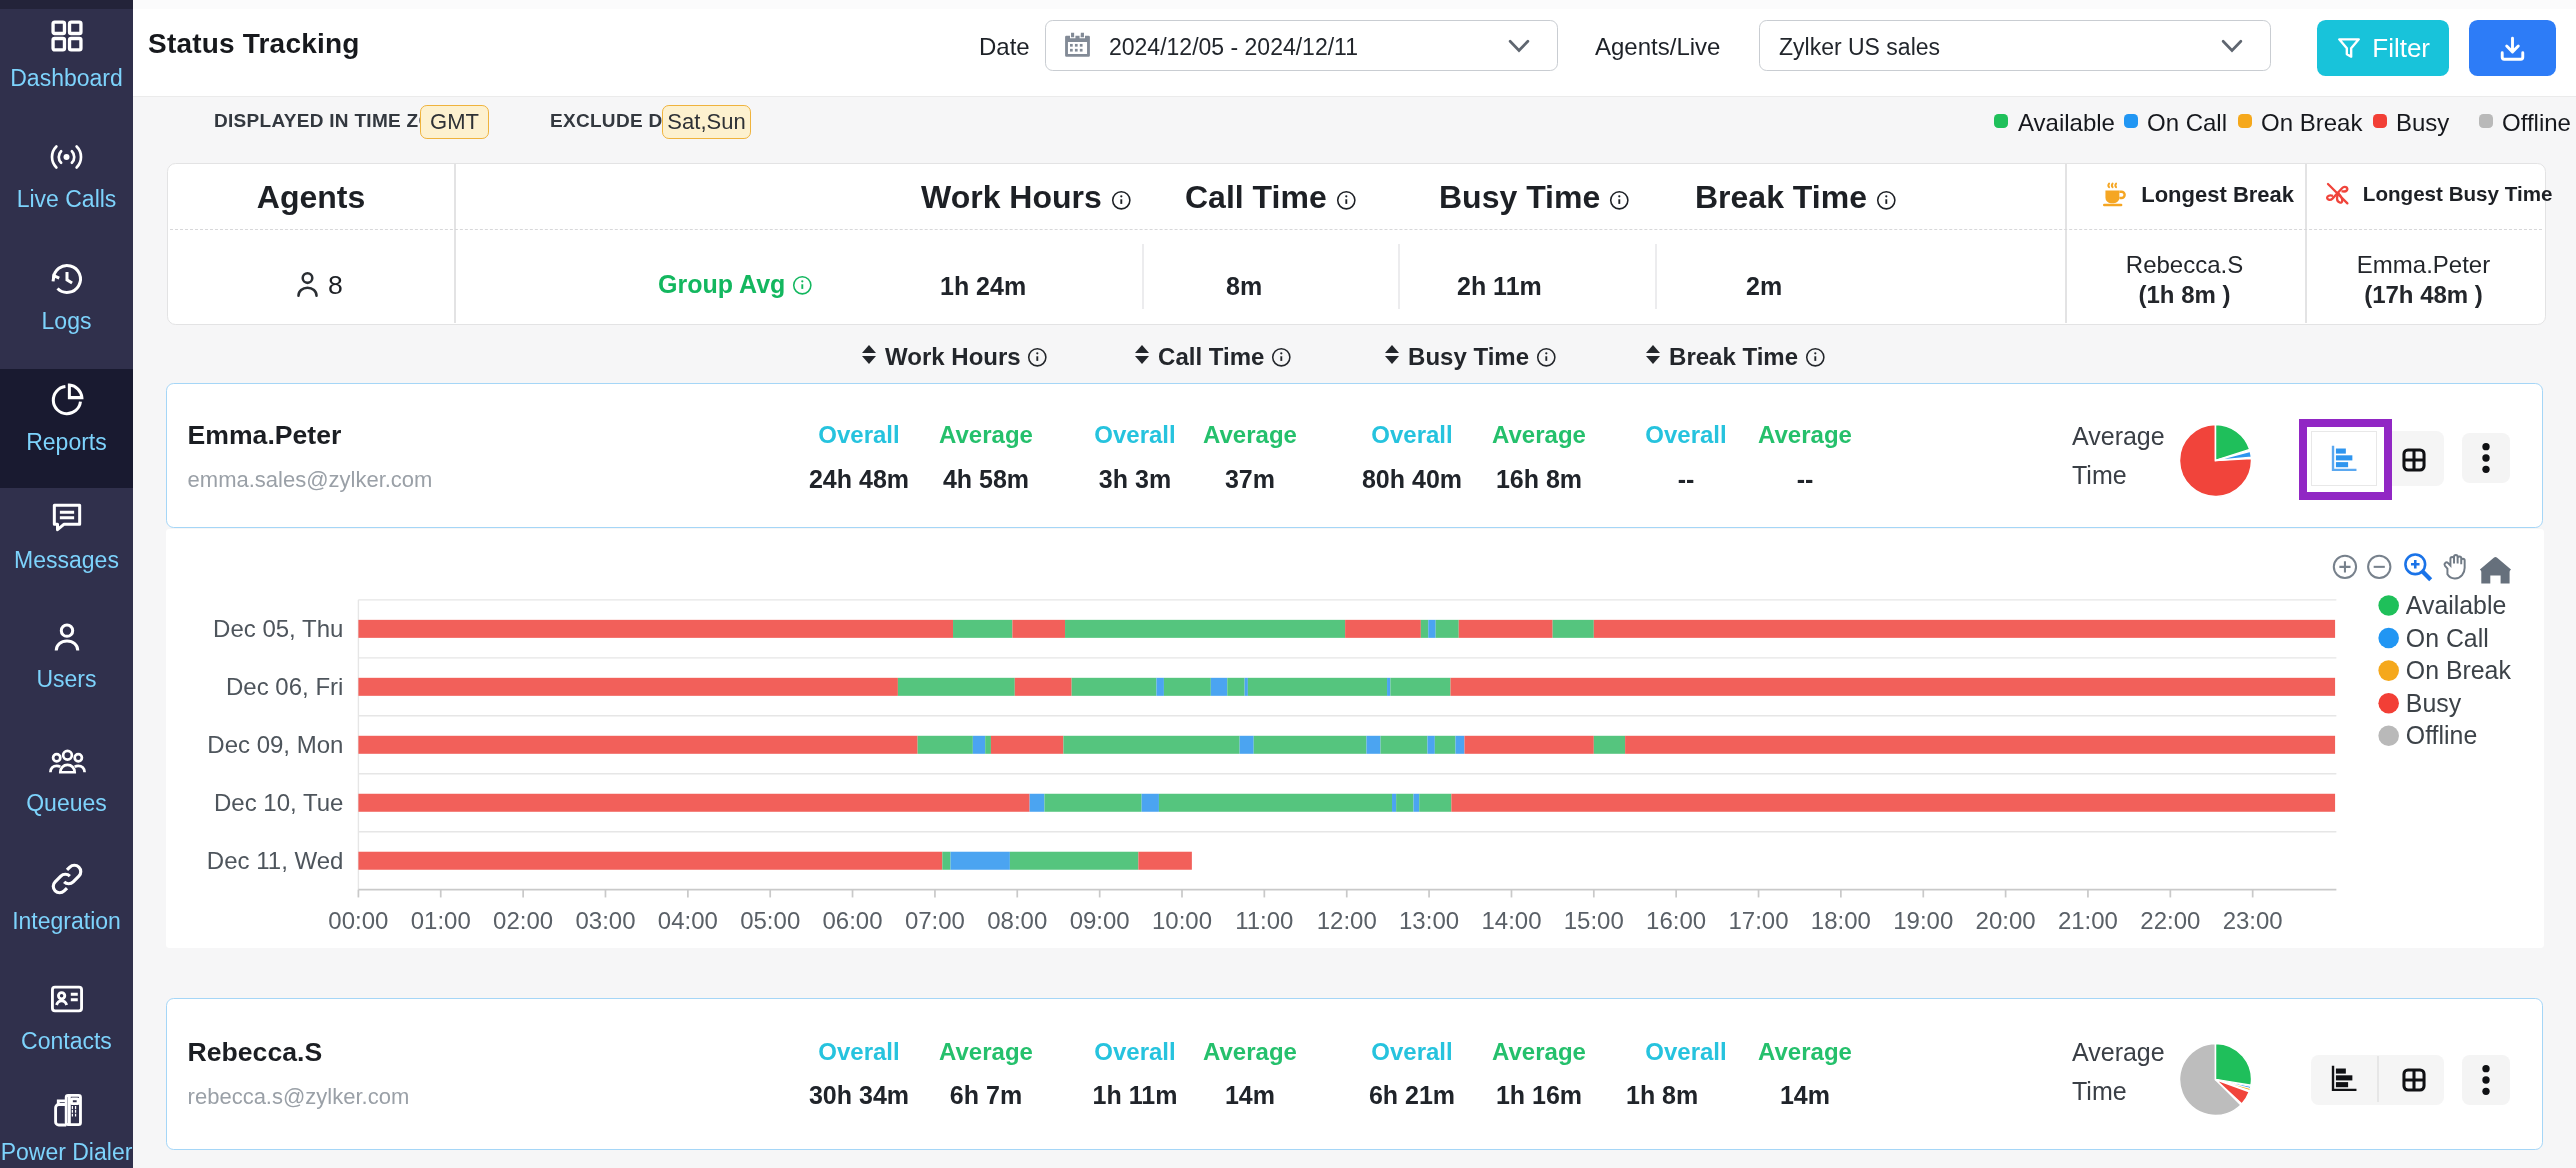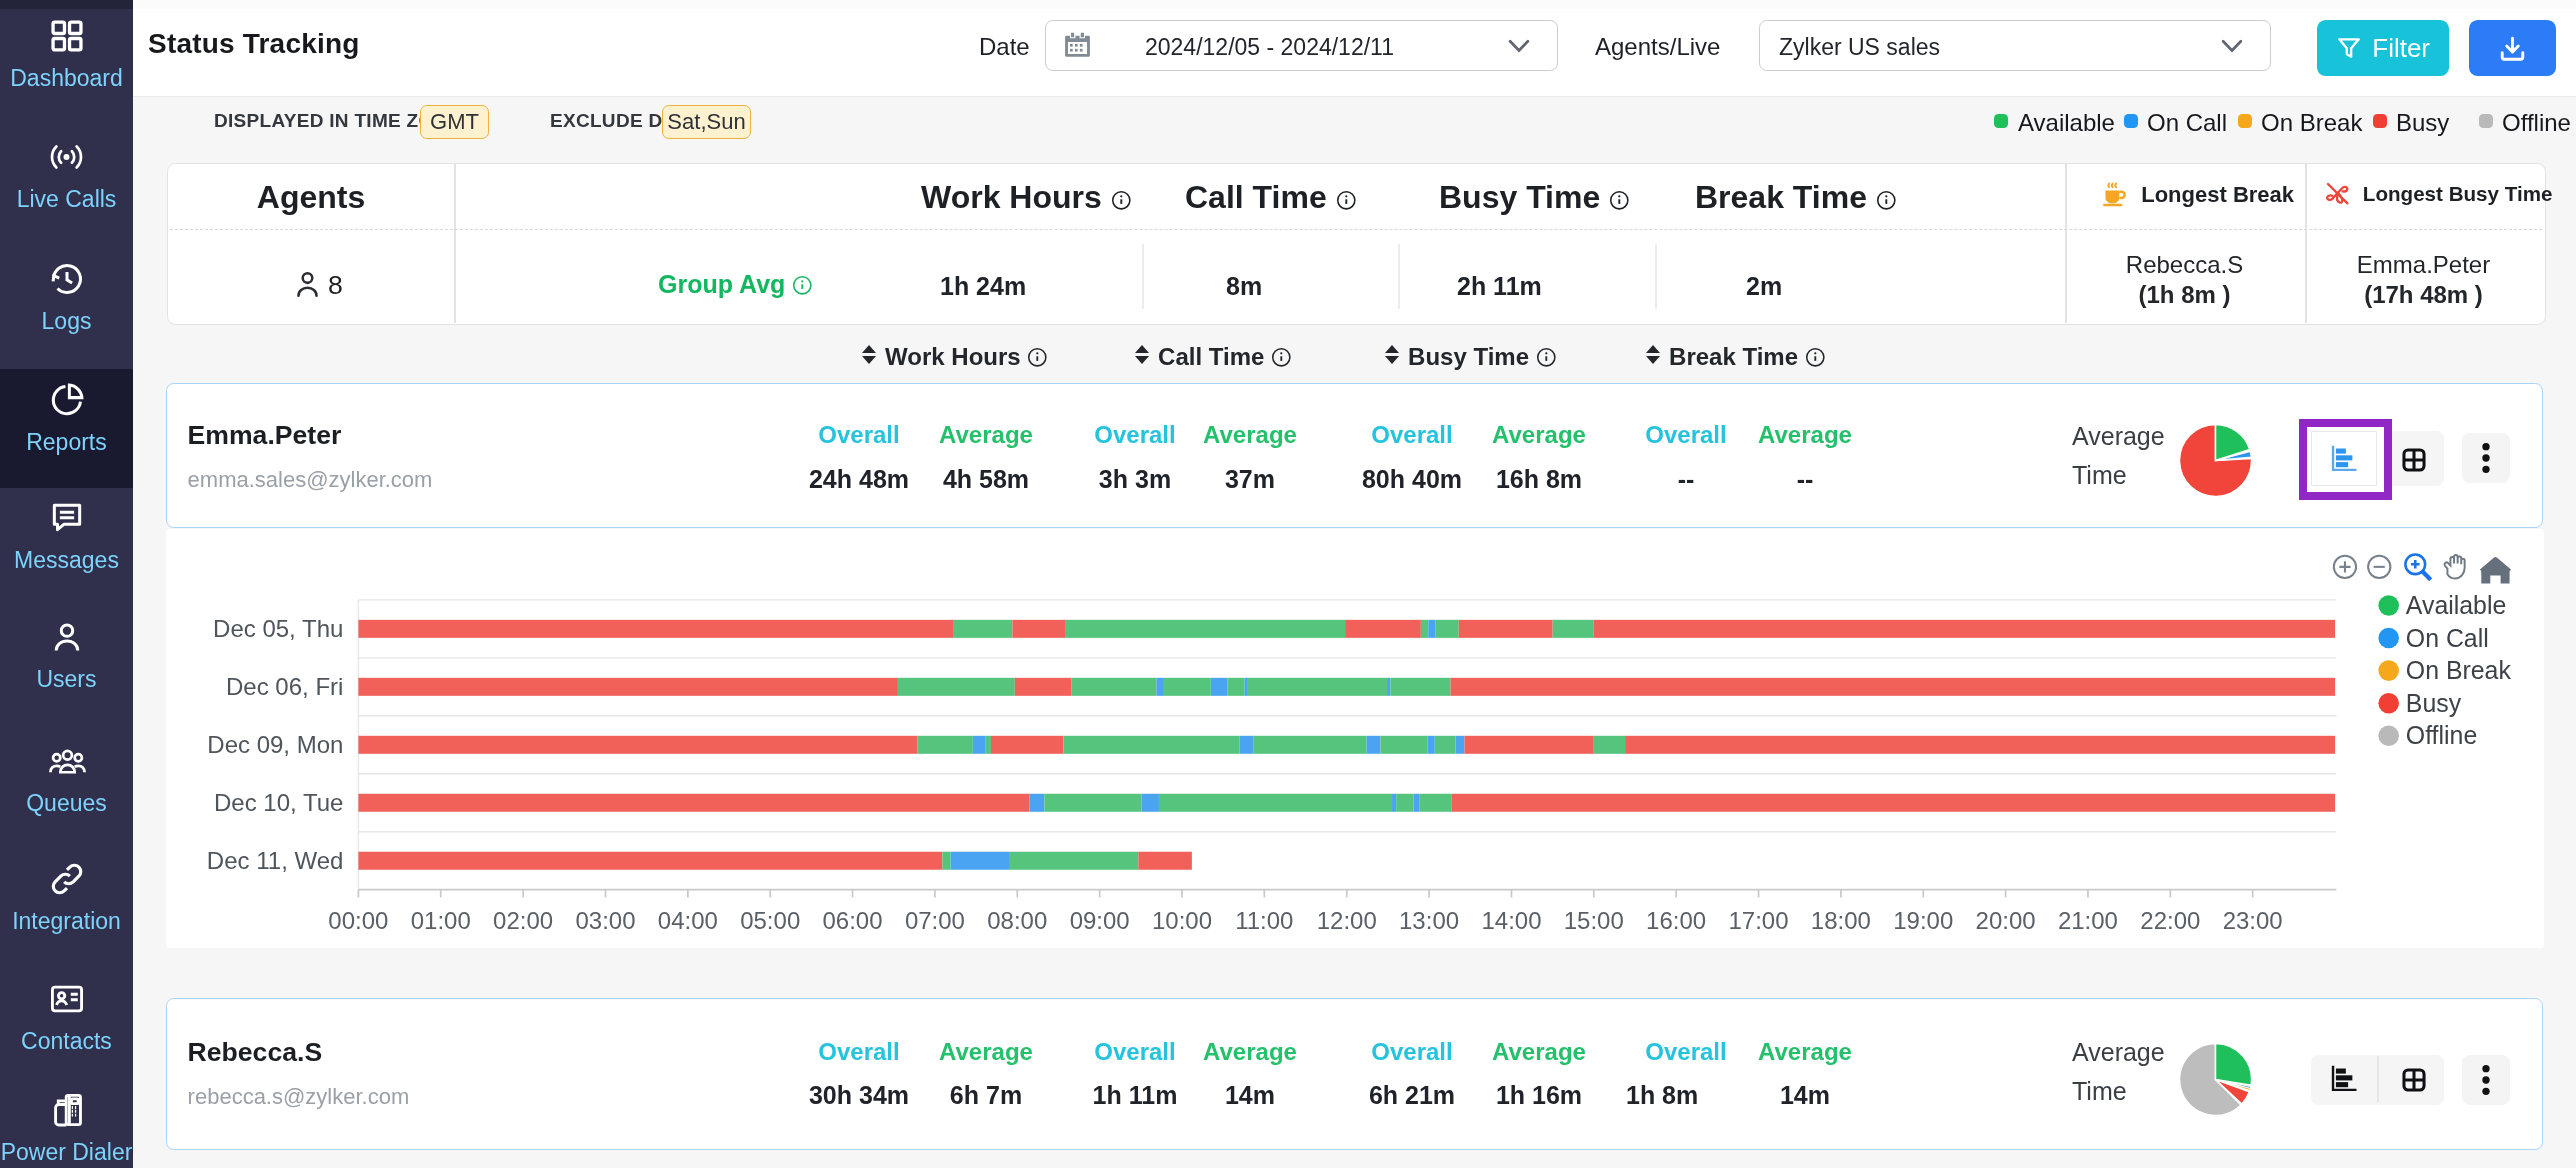--- a/index.html
+++ b/index.html
@@ -145,21 +145,21 @@
       <path d="M3.4 4.4h2.8v2h4.2v-2h3.2v2h4.2v-2h2.8a1 1 0 0 1 1 1v14.4a1 1 0 0 1-1 1H3.4a1 1 0 0 1-1-1V5.4a1 1 0 0 1 1-1z M4.6 9.2v9.4h14.8V9.2z"></path>
       <g>
         <rect x="6.2" y="10.8" width="2.1" height="2.1"></rect>
         <rect x="10" y="10.8" width="2.1" height="2.1"></rect>
         <rect x="13.8" y="10.8" width="2.1" height="2.1"></rect>
         <rect x="6.2" y="14.6" width="2.1" height="2.1"></rect>
         <rect x="10" y="14.6" width="2.1" height="2.1"></rect>
         <rect x="13.8" y="14.6" width="2.1" height="2.1"></rect>
       </g>
     </svg>
-  <div style="position:absolute;left:63px;top:13px;font-size:23px;color:#22262c;margin-left:36px;">2024/12/05 - 2024/12/11</div>
+  <div style="position:absolute;left:63px;top:13px;font-size:23px;color:#22262c;">2024/12/05 - 2024/12/11</div>
   <svg style="position:absolute;right:26.6px;top:18px;" width="22" height="14.6" viewBox="0 0 26 17" fill="none" stroke="#5f6670" stroke-width="3.2" stroke-linecap="round">
       <path d="M2.5 2.5 L13 13.5 L23.5 2.5"></path>
     </svg>
 </div>
 <div class="abs toplbl" style="left:1595px; top:33px;">Agents/Live</div>
 <div class="abs selbox" style="left:1759px; top:20px; width:512px; height:51px;">
   <div style="position:absolute;left:19px;top:13px;font-size:23px;color:#22262c;">Zylker US sales</div>
   <svg style="position:absolute;right:26.6px;top:18px;" width="22" height="14.6" viewBox="0 0 26 17" fill="none" stroke="#5f6670" stroke-width="3.2" stroke-linecap="round">
       <path d="M2.5 2.5 L13 13.5 L23.5 2.5"></path>
     </svg>

